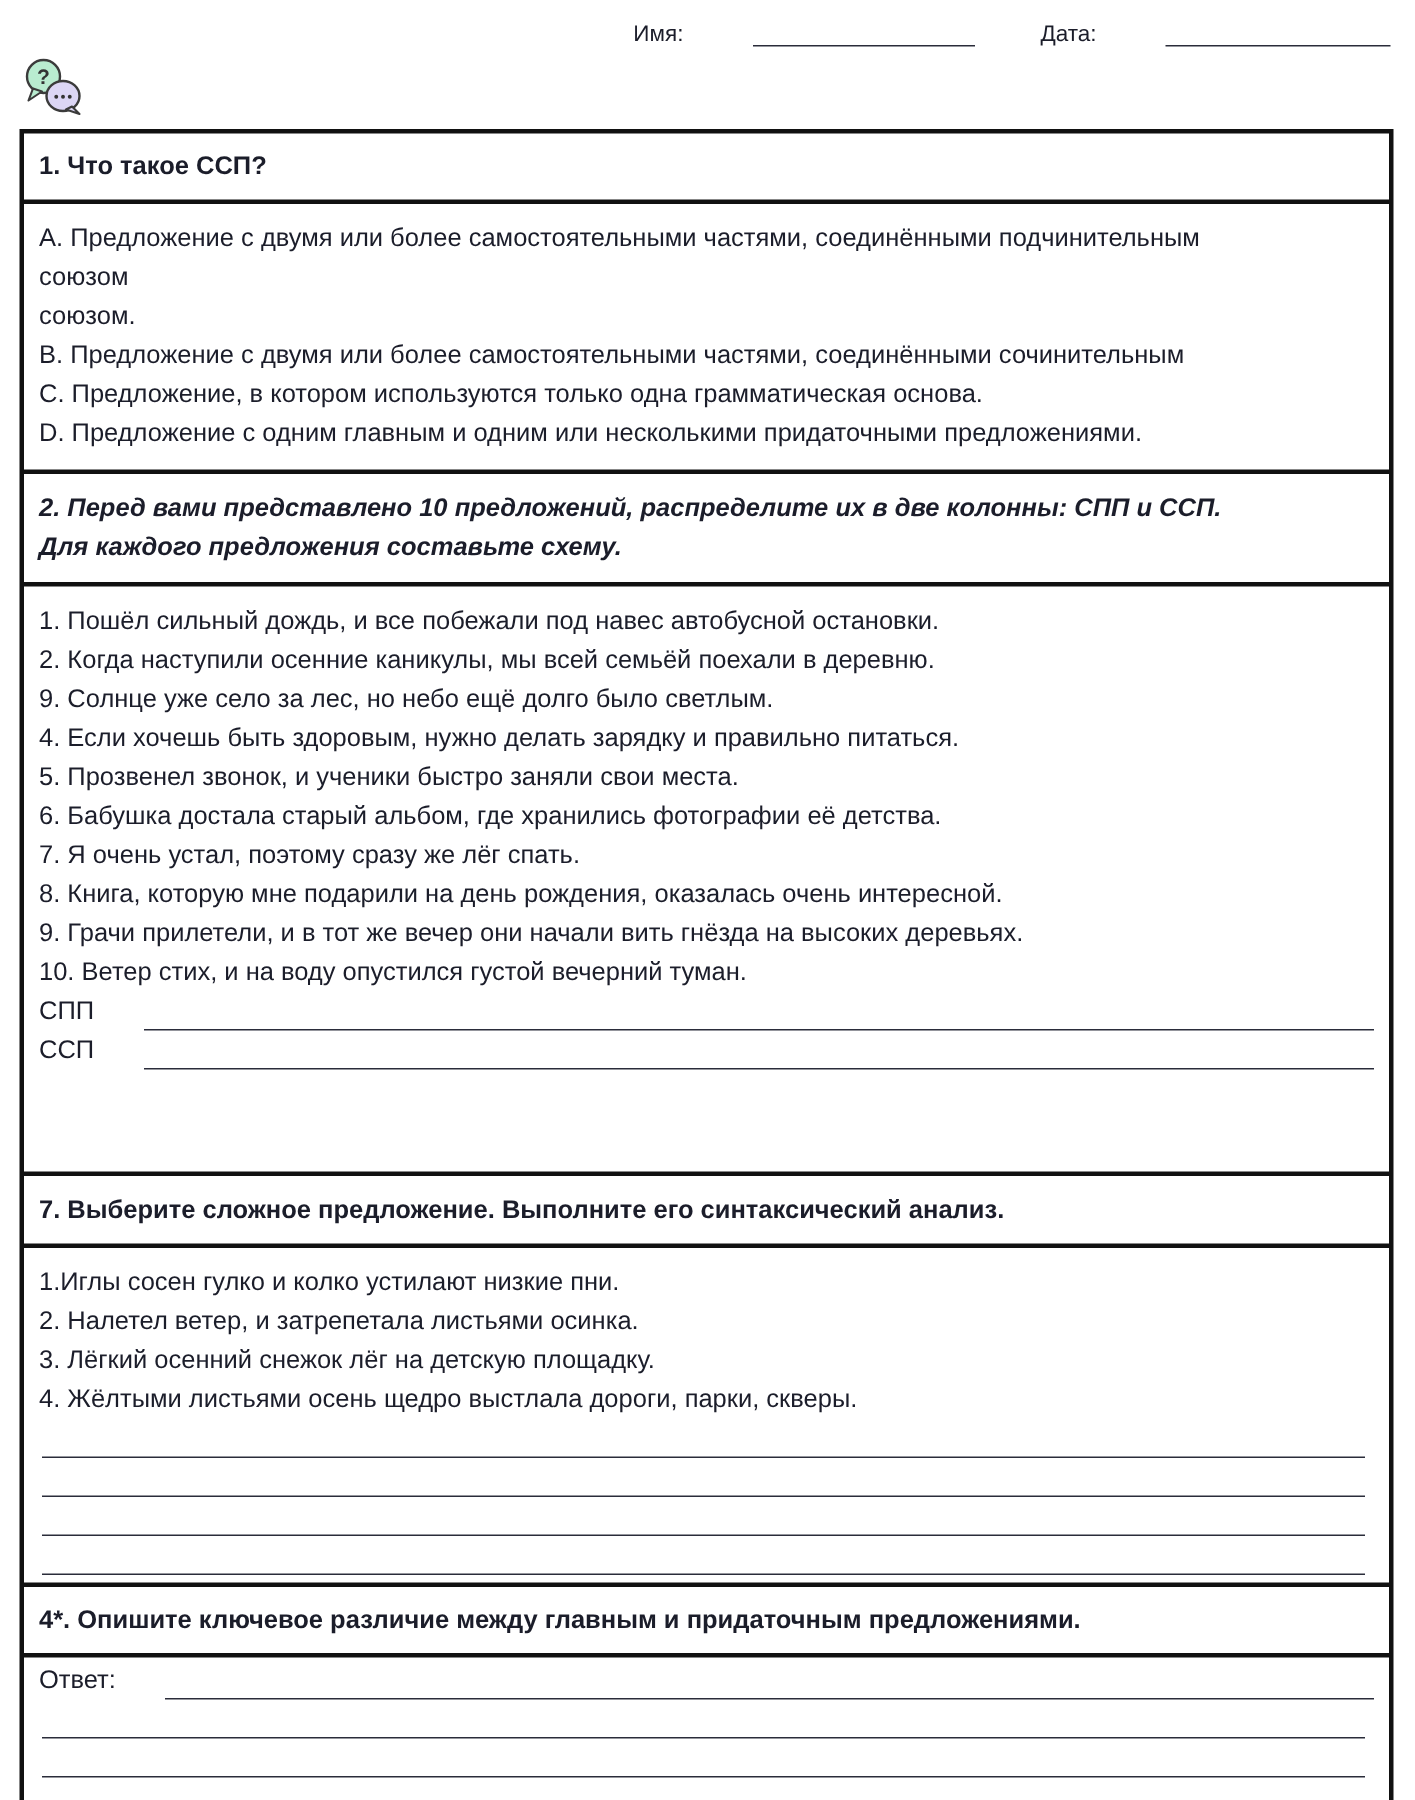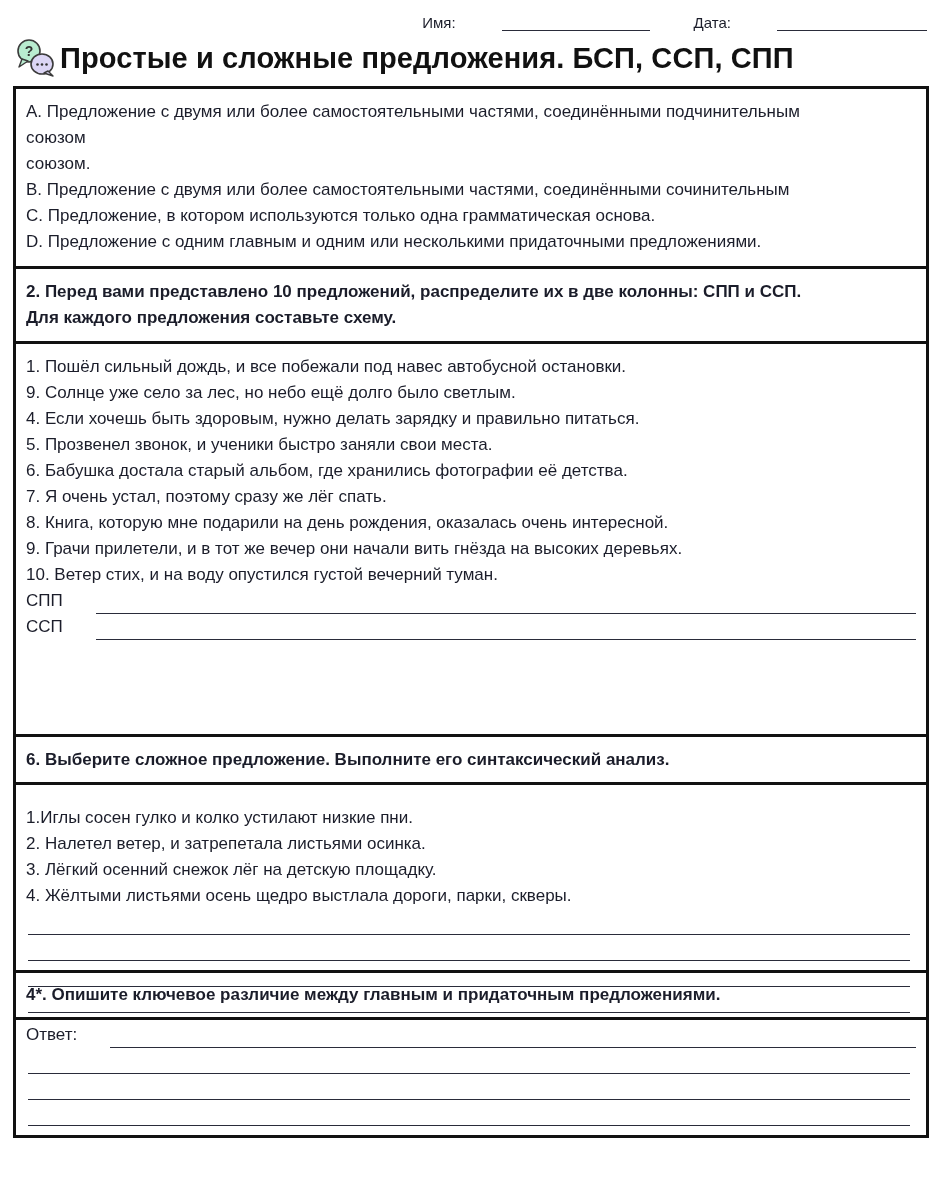--- a/index.html
+++ b/index.html
@@ -66,21 +66,21 @@
       line-height: 26px;
       padding: 0 10px;
     }
     .sec-body:last-child { border-bottom: none; }
 
     .h1 { height: 47px; }
     .b1 { height: 180px; padding-top: 10px; }
     .h2 { height: 75px; padding-top: 2px; }
     .b2 { height: 393px; padding-top: 10px; }
     .h3 { height: 48px; }
-    .b3 { height: 188px; padding-top: 20px; }
+    .b3 { height: 226px; padding-top: 10px; }
     .h4 { height: 47px; }
     .b4 { height: 115px; padding-top: 2px; }
 
     .fill-line {
       display: flex;
       align-items: flex-end;
       height: 26px;
       gap: 32px;
     }
     .fill-line .rule {
@@ -115,60 +115,63 @@
         <path d="M8 21 L5 29 L14 23 Z" fill="#b9ecd0" stroke="#3b3b3b" stroke-width="1.4" stroke-linejoin="round"></path>
         <text x="15" y="18" font-size="14" font-weight="bold" text-anchor="middle" fill="#333" font-family="Liberation Sans, sans-serif">?</text>
         <ellipse cx="28" cy="26" rx="11" ry="10" fill="#dcd6f5" stroke="#3b3b3b" stroke-width="1.6"></ellipse>
         <path d="M34 33 L39 38 L30 35 Z" fill="#dcd6f5" stroke="#3b3b3b" stroke-width="1.4" stroke-linejoin="round"></path>
         <circle cx="23.5" cy="26.5" r="1.3" fill="#333"></circle>
         <circle cx="28" cy="26.5" r="1.3" fill="#333"></circle>
         <circle cx="32.5" cy="26.5" r="1.3" fill="#333"></circle>
       </g>
     </svg>
   </span>
-  <h1 class="title">Простые и сложные предложения. БСП, ССП, СПП</h1>
 </div>
 
 <div class="sheet">
 
+  <div class="sec-head h1">
+    <span>1. Что такое ССП?</span>
+  </div>
   <div class="sec-body b1">
     <div>A. Предложение с двумя или более самостоятельными частями, соединёнными подчинительным</div>
     <div>союзом</div>
     <div>союзом.</div>
     <div>B. Предложение с двумя или более самостоятельными частями, соединёнными сочинительным</div>
     <div>C. Предложение, в котором используются только одна грамматическая основа.</div>
     <div>D. Предложение с одним главным и одним или несколькими придаточными предложениями.</div>
   </div>
 
-  <div class="sec-head h2" style="display:block;">
+  <div class="sec-head h2" style="display:block;font-style:italic;">
     <div style="padding-top:8px;">2. Перед вами представлено 10 предложений, распределите их в две колонны: СПП и ССП.</div>
     <div>Для каждого предложения составьте схему.</div>
   </div>
   <div class="sec-body b2">
     <div>1.  Пошёл сильный дождь, и все побежали под навес автобусной остановки.</div>
+    <div>2.  Когда наступили осенние каникулы, мы всей семьёй поехали в деревню.</div>
     <div>9.  Солнце уже село за лес, но небо ещё долго было светлым.</div>
     <div>4.  Если хочешь быть здоровым, нужно делать зарядку и правильно питаться.</div>
     <div>5.  Прозвенел звонок, и ученики быстро заняли свои места.</div>
     <div>6.  Бабушка достала старый альбом, где хранились фотографии её детства.</div>
     <div>7.  Я очень устал, поэтому сразу же лёг спать.</div>
     <div>8.  Книга, которую мне подарили на день рождения, оказалась очень интересной.</div>
     <div>9.  Грачи прилетели, и в тот же вечер они начали вить гнёзда на высоких деревьях.</div>
     <div>10. Ветер стих, и на воду опустился густой вечерний туман.</div>
     <div class="fill-line">
       <span>СПП</span>
       <span class="rule"></span>
     </div>
     <div class="fill-line">
       <span>ССП</span>
       <span class="rule"></span>
     </div>
   </div>
 
   <div class="sec-head h3">
-    <span>6. Выберите сложное предложение. Выполните его синтаксический анализ.</span>
+    <span>7. Выберите сложное предложение. Выполните его синтаксический анализ.</span>
   </div>
   <div class="sec-body b3">
     <div>1.Иглы сосен гулко и колко устилают низкие пни.</div>
     <div>2. Налетел ветер, и затрепетала листьями осинка.</div>
     <div>3. Лёгкий осенний снежок лёг на детскую площадку.</div>
     <div>4. Жёлтыми листьями осень щедро выстлала дороги, парки, скверы.</div>
     <div class="blank-line"></div>
     <div class="blank-line"></div>
     <div class="blank-line"></div>
     <div class="blank-line"></div>

